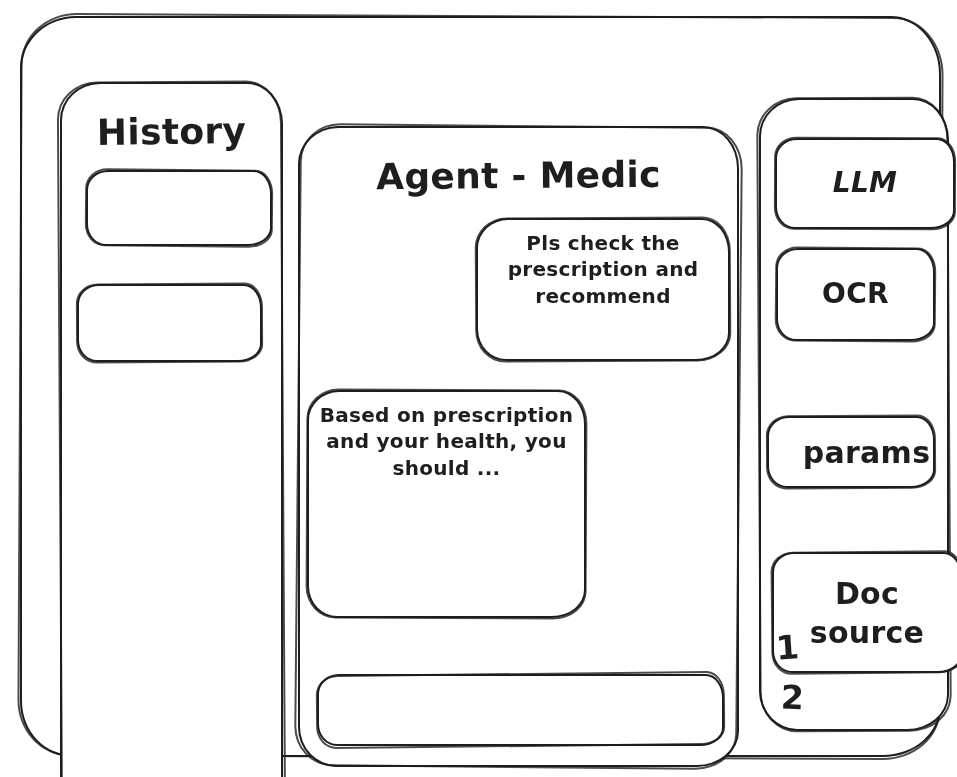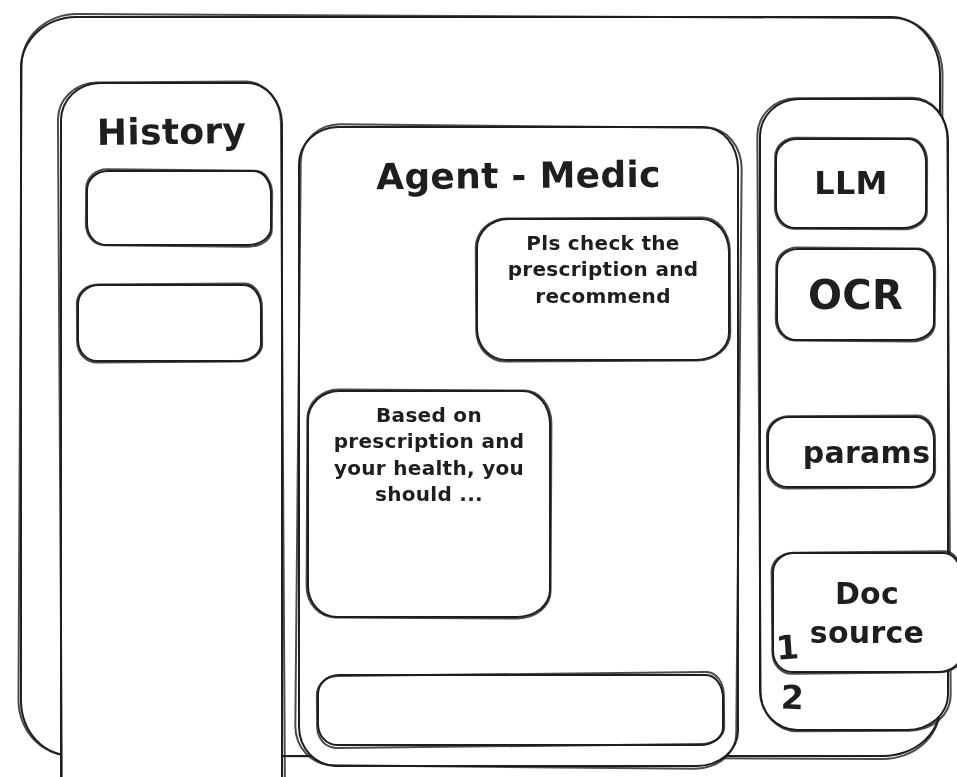--- a/index.html
+++ b/index.html
@@ -44,36 +44,36 @@
   .history-item-2 { left:15px; top:200px; width:185px; height:78px; }
 
   
   #chat-panel { left:276px; top:70px; width:441px; height:641px;margin-top:38px; }
   #chat-panel .title { top:26px; transform:rotate(-.5deg); }
   .bubble {
     display:flex; align-items:flex-start; justify-content:center;
     text-align:center; font-size:20px; line-height:1.32; padding:10px 0;
   }
   #user-bubble  { left:176px; top:90px;  width:254px; height:143px; }
-  #agent-bubble { left:7px;   top:262px; width:244px; height:228px; }
+  #agent-bubble { left:7px;   top:262px; width:279px; height:228px; }
   #message-input-box { left:17px; top:546px; width:407px; height:72px; }
   #message-input {
     width:100%; height:100%; border:none; outline:none; background:transparent;
     font:inherit; color:var(--ink); padding:0 18px; border-radius:inherit;
   }
 
   
   #tools-panel { left:737px; top:80px; width:190px; height:633px; }
   .tool-btn {
     display:flex; align-items:center; justify-content:center; text-align:center;
     font:inherit; color:var(--ink); cursor:pointer; padding:4px 8px;
     letter-spacing:.3px; line-height:1.3;
   }
-  #llm-button        { left:14px; top:38px;  width:152px; height:91px;  font-size:32px; }
-  #ocr-button        { left:15px; top:148px; width:159px; height:93px;  font-size:40px; }
+  #llm-button        { left:14px; top:38px;  width:180px; height:91px;  font-size:28px;font-style:italic; }
+  #ocr-button        { left:15px; top:148px; width:159px; height:93px;  font-size:28px; }
   #params-button     { left:6px;  top:316px; width:168px; height:72px;  font-size:30px;padding-left:39px; }
   #doc-source-button { left:11px; top:452px; width:190px; height:121px; font-size:30px; }
   .doc-item { position:absolute; font-size:33px; cursor:pointer; }
   .doc-item-1 { left:15px; top:528px; transform:rotate(-4deg); }
   .doc-item-2 { left:20px; top:578px; transform:rotate(2deg); }
 </style>
 </head>
 <body>
 
 <div class="sketch s1 r-frame" id="app-window">

